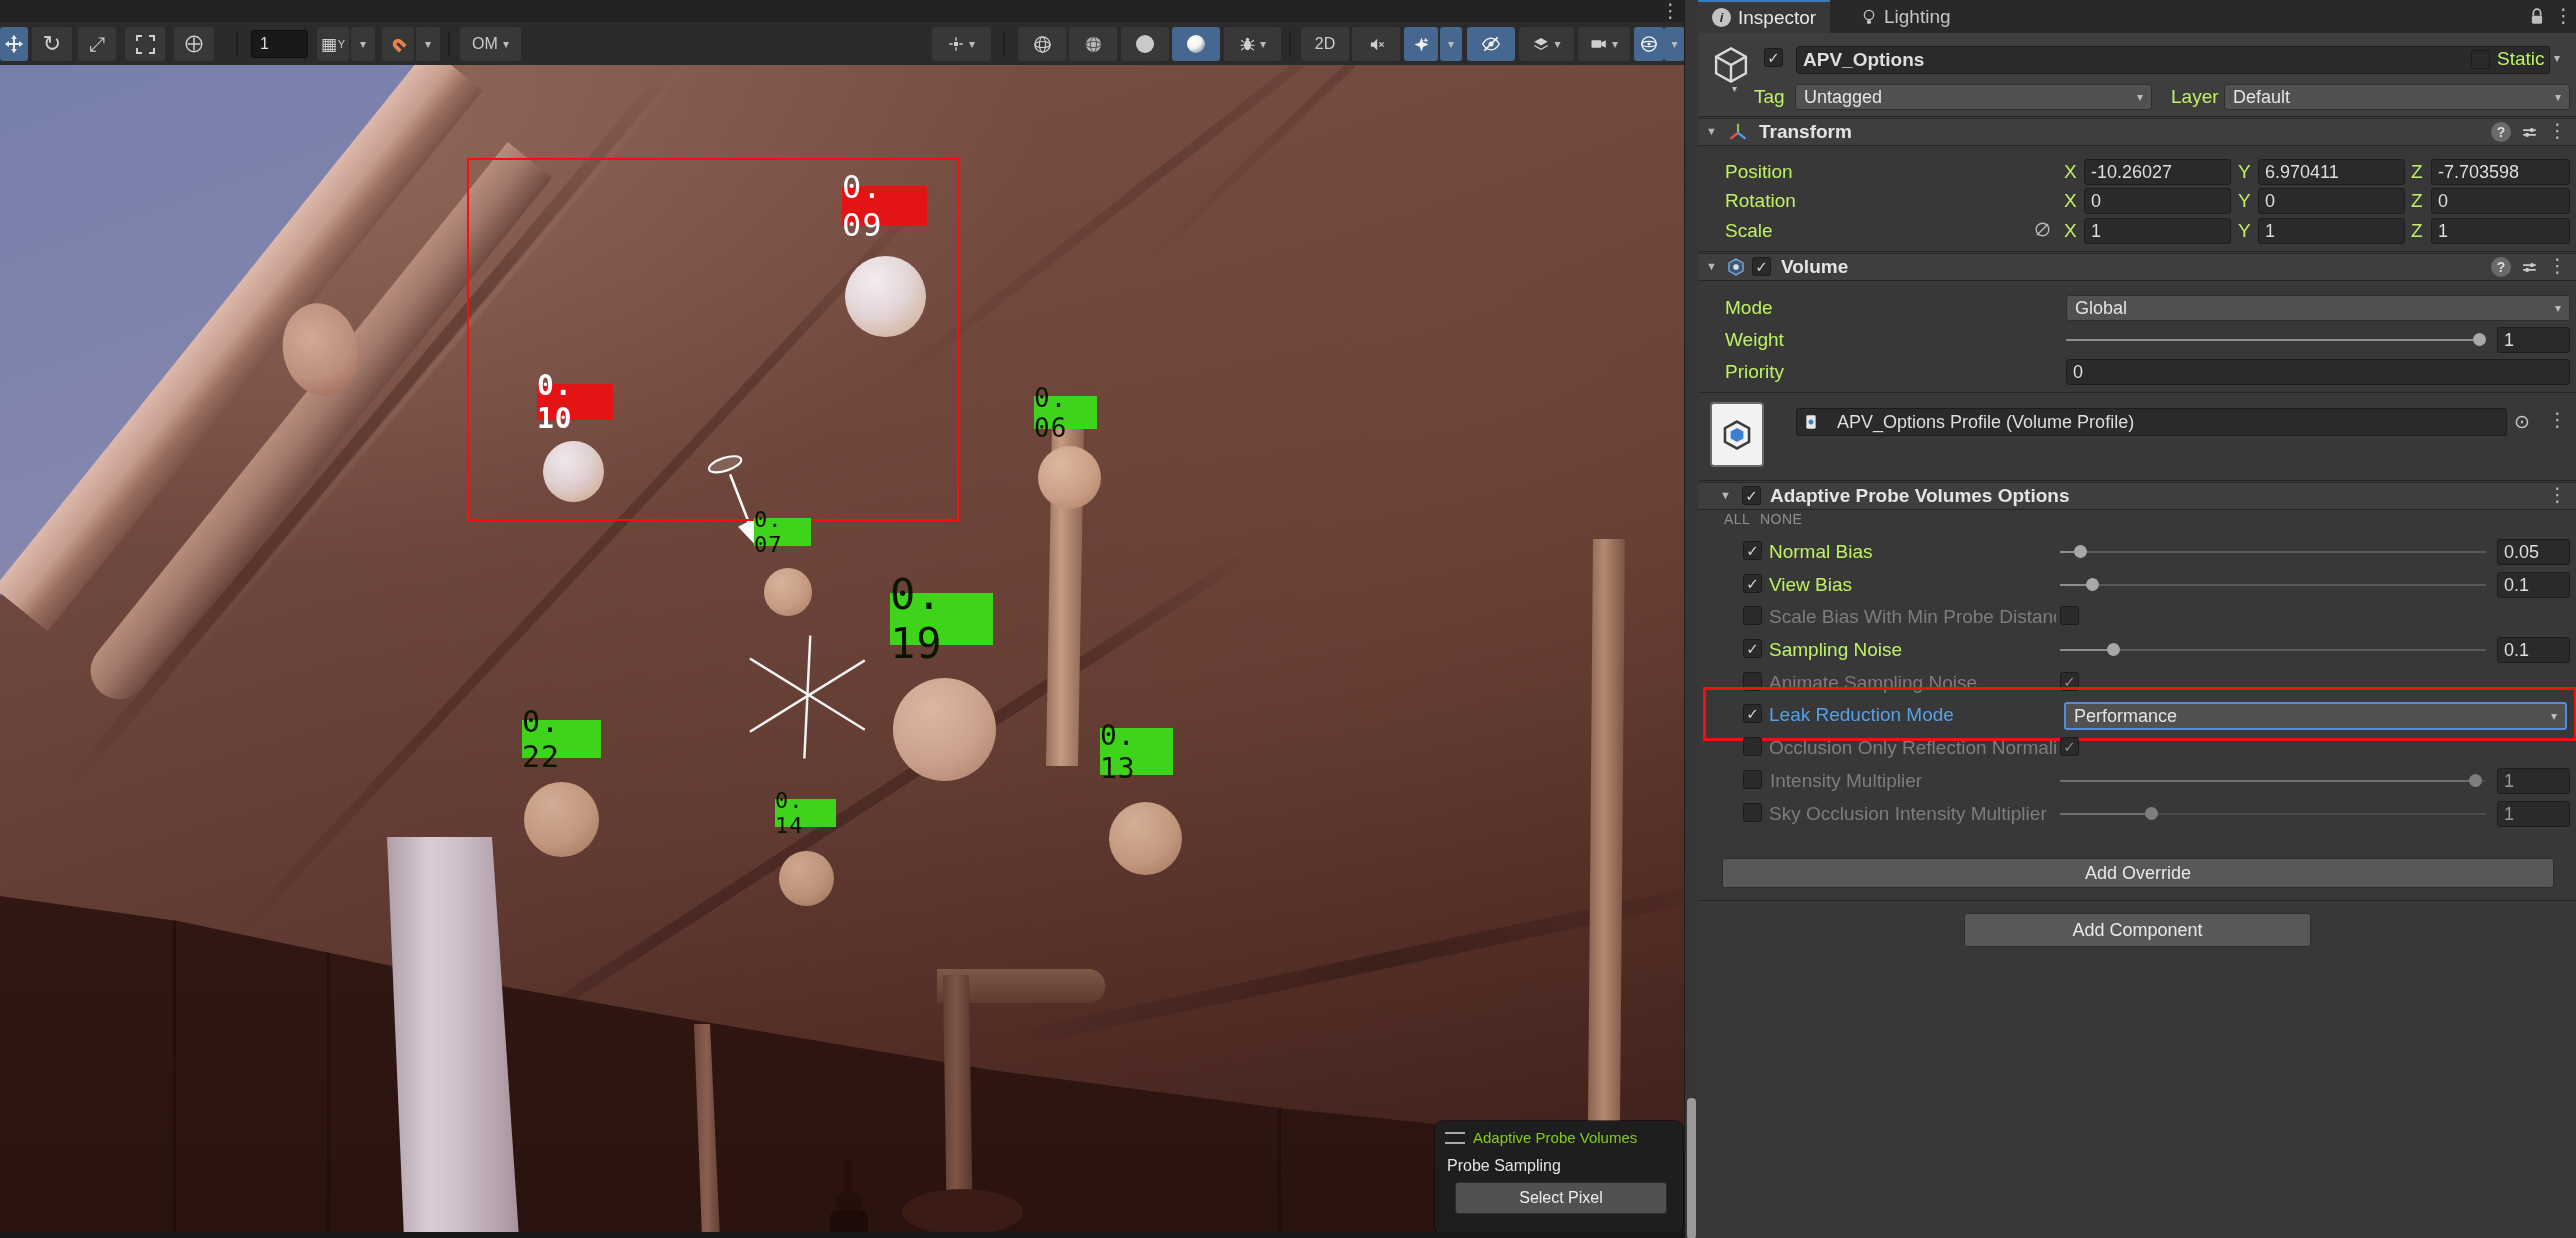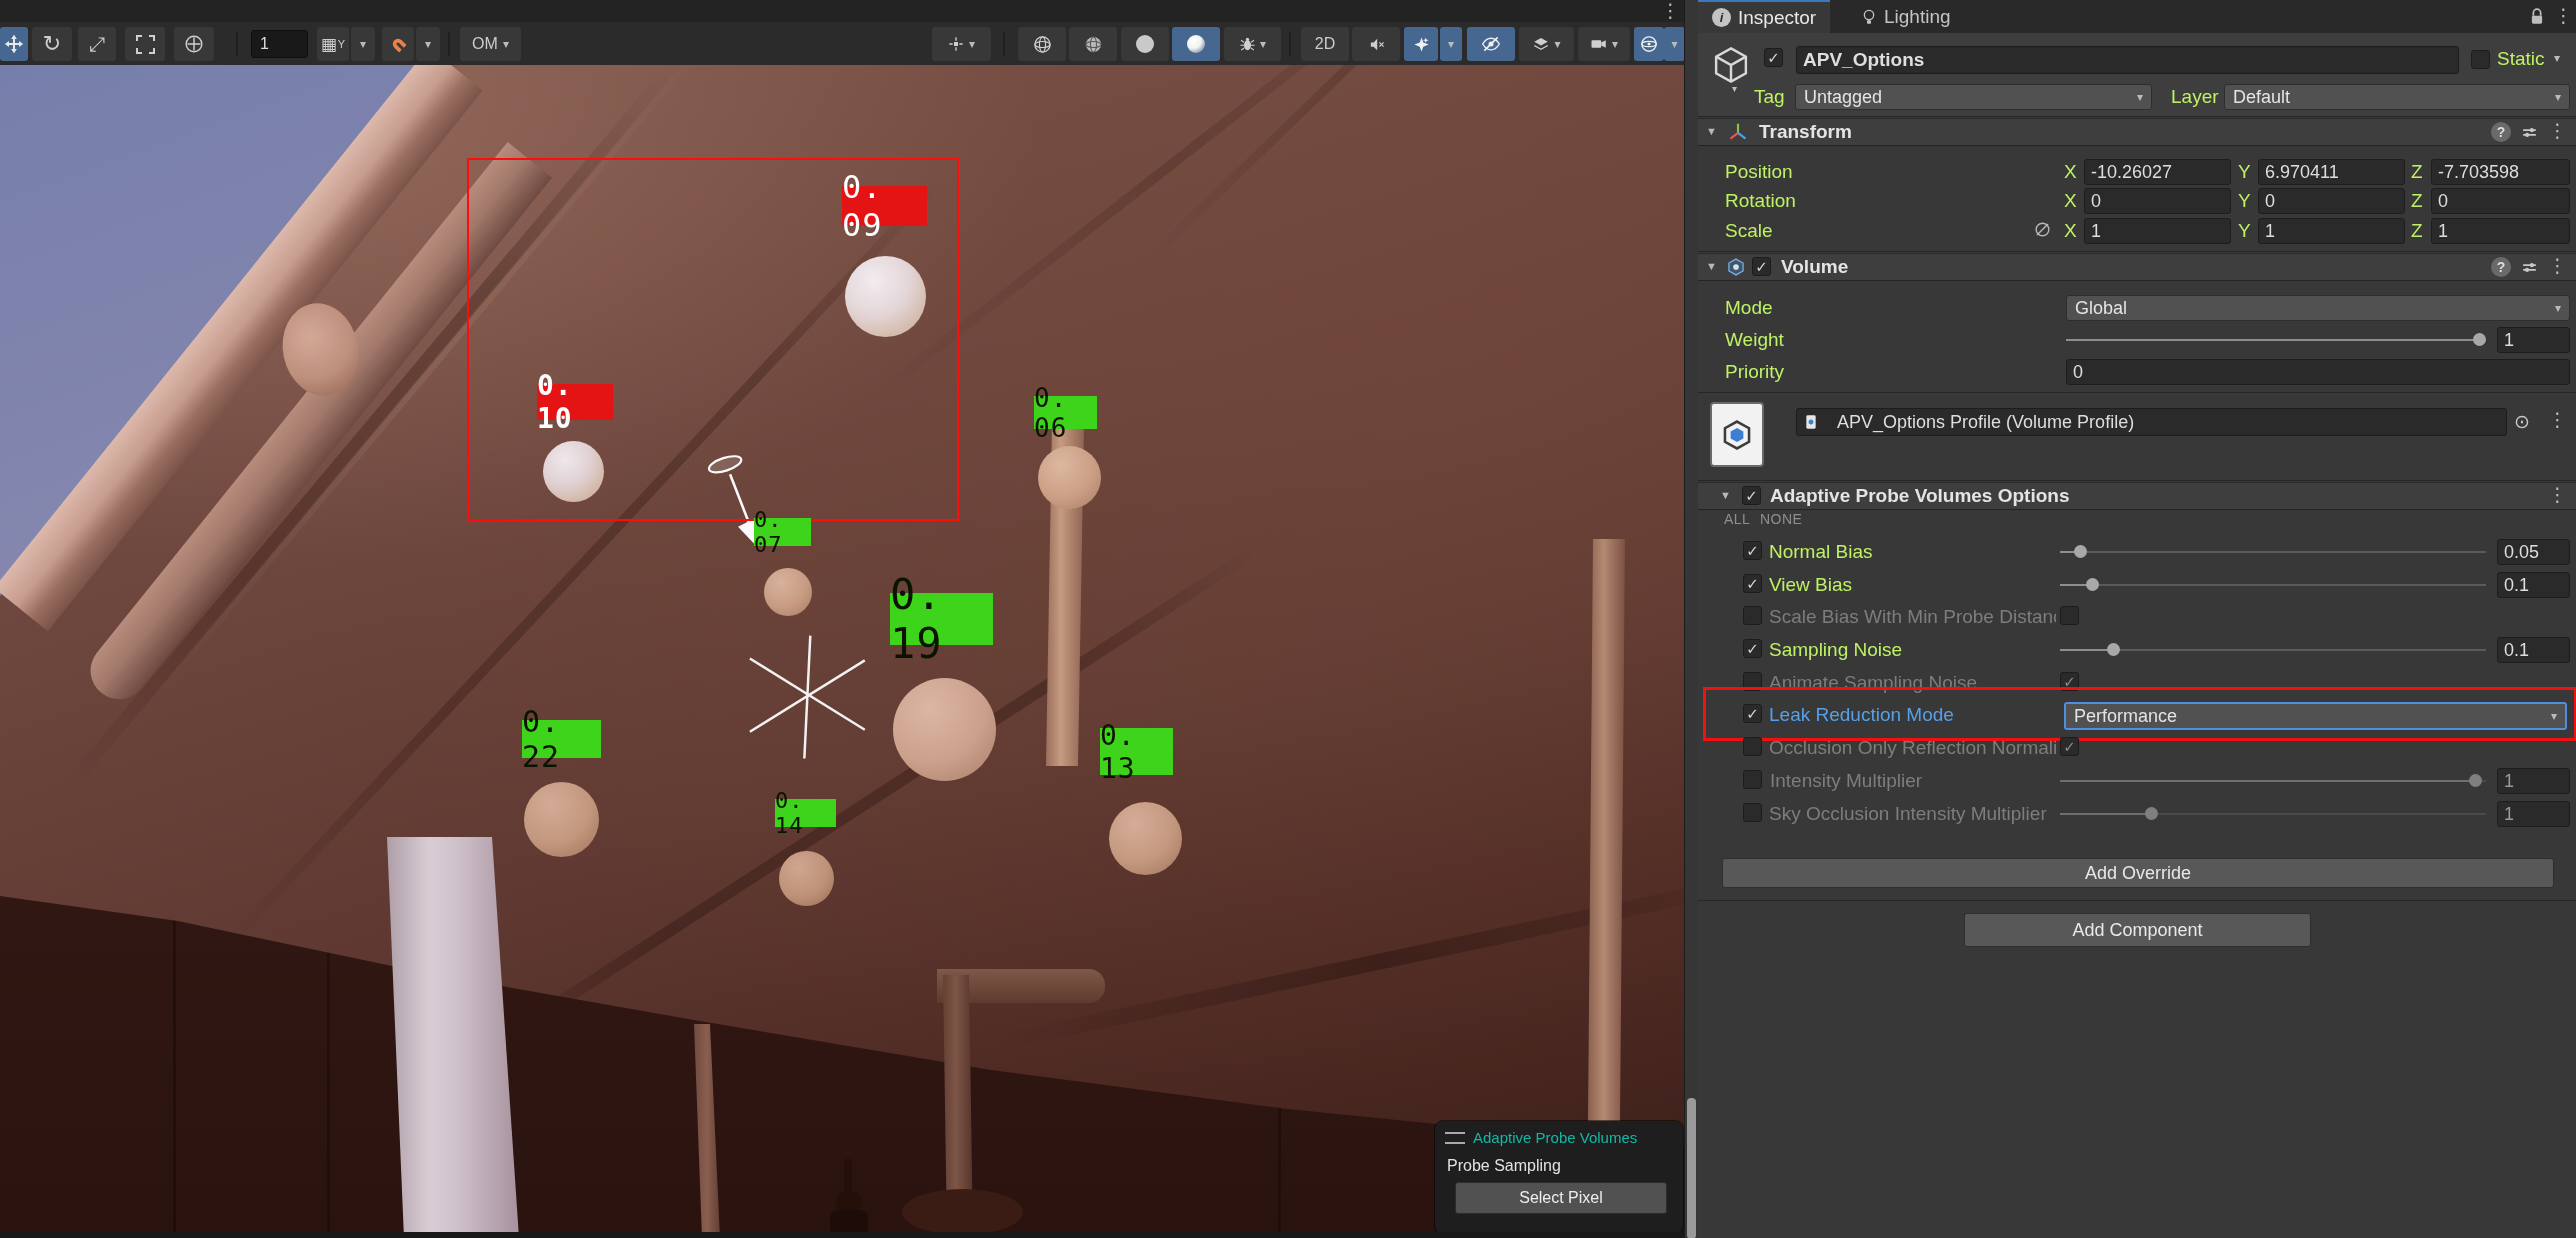--- a/index.html
+++ b/index.html
@@ -37,21 +37,21 @@
   .val-label{position:absolute;font-family:"DejaVu Sans Mono","Liberation Mono",monospace;
      display:flex;align-items:center;justify-content:center;letter-spacing:1px;}
   .val-label.green{background:#3fd41c;color:#0a1400;}
   .val-label.red{background:#e41414;color:#fff;}
   #sel-rect{border:2px solid #ff0c0c;}
   
   #probe-overlay{left:1435px;top:1056px;width:248px;height:113px;background:#1e1e1e;border-radius:8px;
      box-shadow:0 0 0 1px rgba(0,0,0,.5);}
   #probe-overlay .title-row{position:absolute;left:10px;top:8px;right:8px;display:flex;align-items:center;gap:8px;}
   .drag-handle{width:20px;height:8px;border-top:2px solid #aaa;border-bottom:2px solid #aaa;}
-  #probe-overlay .ttl{font-size:15px;color:#14b8a6;white-space:nowrap;}
+  #probe-overlay .ttl{font-size:15px;color:#84cc16;white-space:nowrap;}
   #probe-overlay .sub{position:absolute;left:12px;top:36px;font-size:16px;color:#e2e2e2;}
   #select-pixel{position:absolute;left:20px;top:61px;width:210px;height:30px;background:#515151;border:1px solid #2c2c2c;
      border-radius:3px;color:#eee;font-size:16px;display:flex;align-items:center;justify-content:center;}
   #scene-bottom-edge{left:0;top:1167px;width:1684px;height:6px;background:#181818;}
   
   #divider{left:1684px;top:0;width:14px;height:1238px;background:#363636;border-left:1px solid #1c1c1c;border-right:1px solid #1c1c1c;}
   #vscroll-thumb{left:2px;top:1098px;width:9px;height:141px;background:#9a9a9a;border-radius:4px;position:absolute;}
   
   #inspector{left:1698px;top:0;width:878px;height:1238px;background:#383838;font-size:19px;}
   #insp-tabbar{left:0;top:0;width:878px;height:33px;background:#292929;border-bottom:1px solid #1f1f1f;}
@@ -348,21 +348,21 @@
 
     <div class="abs" style="left:0;top:33px;width:878px;height:83px;background:#3e3e3e;">
       <svg class="abs" style="left:12px;top:11px;" width="42" height="42" viewBox="0 0 24 24">
         <path d="M12 2.5 L20.5 7.2 V16.8 L12 21.5 L3.5 16.8 V7.2 Z" fill="none" stroke="#d8d8d8" stroke-width="1.4"></path>
         <path d="M3.5 7.2 L12 12 L20.5 7.2 M12 21.5 V12" fill="none" stroke="#d8d8d8" stroke-width="1.4"></path>
       </svg>
       <span class="abs" style="left:34px;top:50px;font-size:10px;color:#bdbdbd;">▾</span>
       <div class="cb" style="left:66px;top:15px;">
           <span>✓</span>
         </div>
-      <div class="field" style="left:98px;top:13px;width:663px;height:28px;font-weight:bold;font-size:19px;">
+      <div class="field" style="left:98px;top:13px;width:754px;height:28px;font-weight:bold;font-size:19px;">
           <span>APV_Options</span>
         </div>
       <div class="cb" style="left:773px;top:17px;"></div>
       <span class="lbl" style="left:799px;top:15px;">Static</span>
       <span class="abs" style="left:856px;top:18px;font-size:12px;color:#bbb;">▾</span>
       <span class="lbl" style="left:56px;top:53px;">Tag</span>
       <div class="drop" style="left:97px;top:51px;width:357px;">
         <span>Untagged</span>
           <span class="arrow">▾</span>
       </div>

